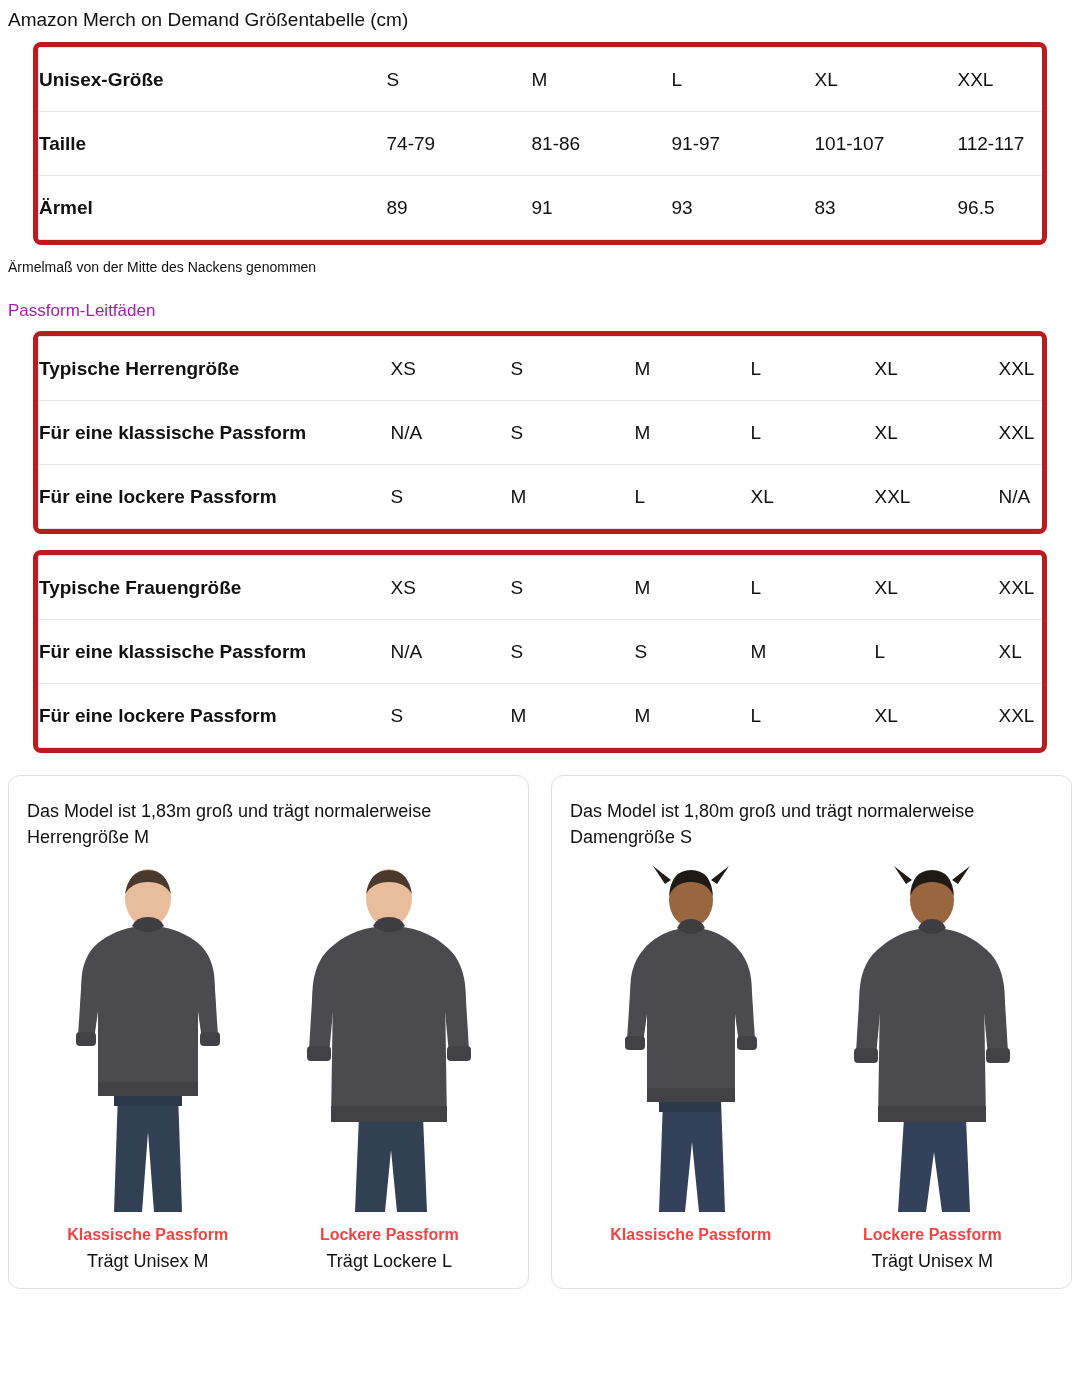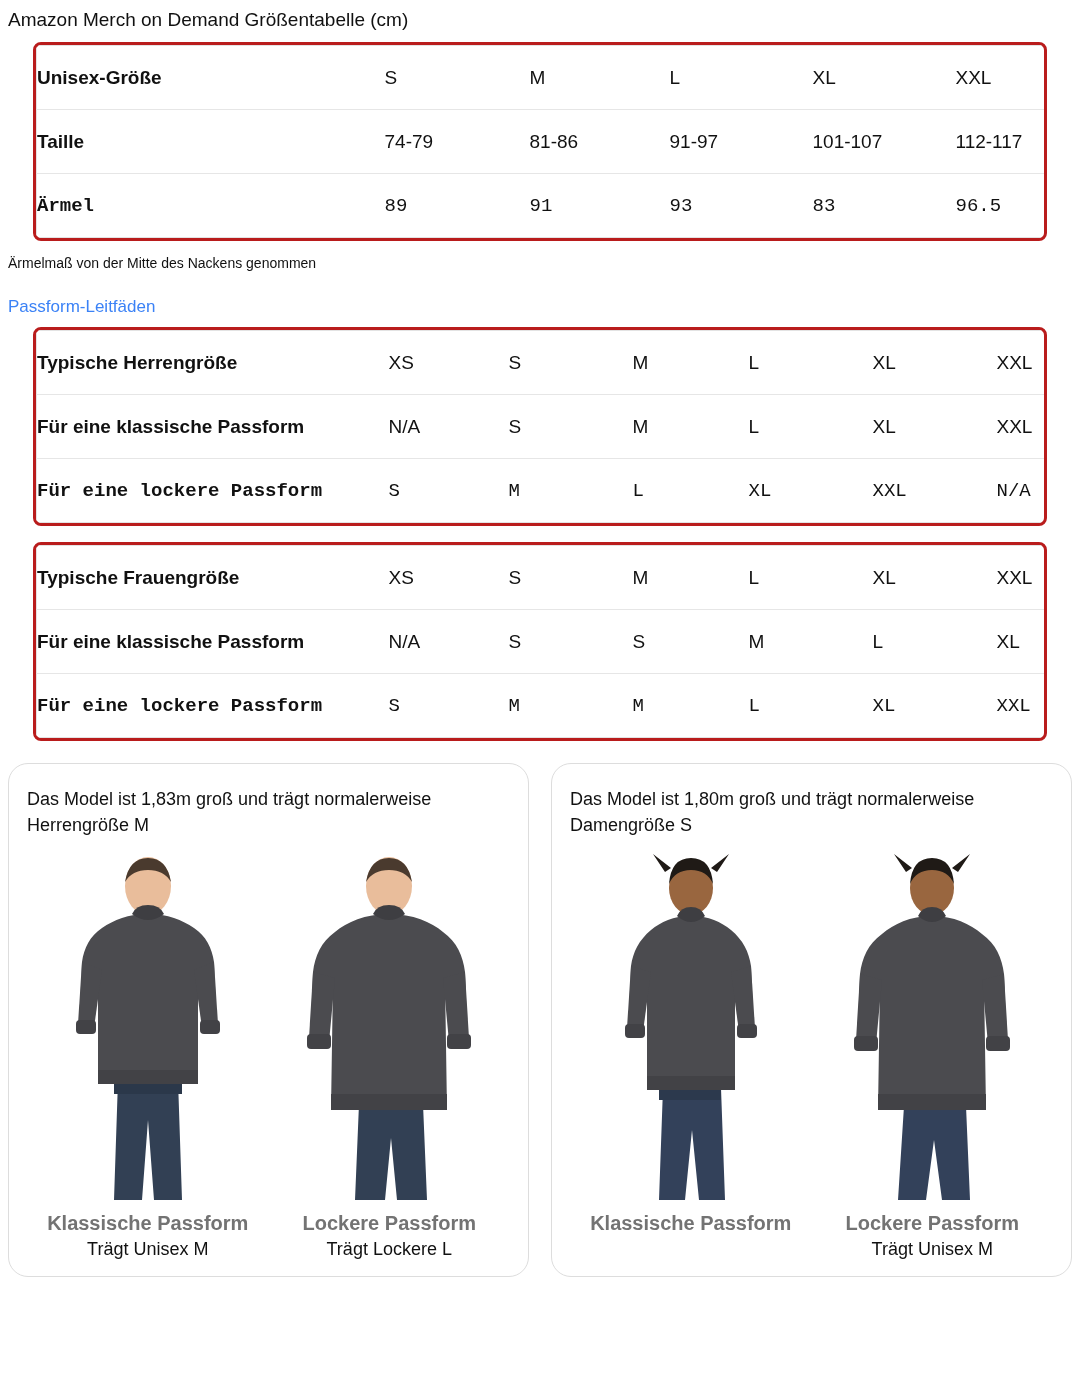--- a/index.html
+++ b/index.html
@@ -31,71 +31,70 @@
   }
   table.size-table {
     width: 1072px;
     border-collapse: collapse;
     border: 1px solid #e3e3e3;
     border-radius: 8px;
     table-layout: fixed;
     margin: 0 auto;
   }
   .tbl-wrap {
-    border: 3px solid #b91c1c;
+    border: 5px solid #b91c1c;
     border-radius: 8px;
     overflow: hidden;
     width: 1014px;
     margin: 0 auto;
   }
   table.size-table td {
     border-bottom: 1px solid #e6e6e6;
     padding: 0 0 0 0;
     height: 64px;
     vertical-align: middle;
     font-size: 19px;
     color: #111;
   }
   table.size-table tr:last-child td {
     border-bottom: none;
-    font-family: Liberation Mono, monospace;
   }
   td.rowhead {
     font-weight: 700;
     padding-left: 26px;
     font-size: 19px;
   }
   td.val {
     font-weight: 400;
     font-size: 19px;
   }
   .note {
     font-size: 14px;
     color: #111;
     padding-left: 4px;
     margin-top: 14px;
     margin-bottom: 0;
   }
   .section-label {
     font-size: 17px;
-    color: #3b82f6;
+    color: #a21caf;
     padding-left: 4px;
     margin-top: 26px;
     margin-bottom: 10px;
   }
   .gap-sm { height: 16px; }
   .models-row {
     display: flex;
     gap: 22px;
     margin-top: 22px;
     padding: 0 4px;
   }
   .model-card {
     border: 1px solid #dddddd;
-    border-radius: 20px;
+    border-radius: 12px;
     width: 523px;
     padding: 22px 18px 14px 18px;
     display: flex;
     flex-direction: column;
   }
   .model-caption {
     font-size: 18px;
     line-height: 26px;
     color: #111;
     margin-bottom: 8px;
@@ -114,23 +113,23 @@
   }
   .fig-labels {
     display: flex;
     margin-top: 10px;
   }
   .fig-label {
     width: 50%;
     text-align: center;
   }
   .fit-name {
-    font-size: 20px;
+    font-size: 16px;
     font-weight: 700;
-    color: #737373;
+    color: #ef4444;
     line-height: 26px;
   }
   .fit-sub {
     font-size: 18px;
     font-weight: 400;
     color: #111;
     line-height: 26px;
   }
   svg { display: block; }
 </style>

